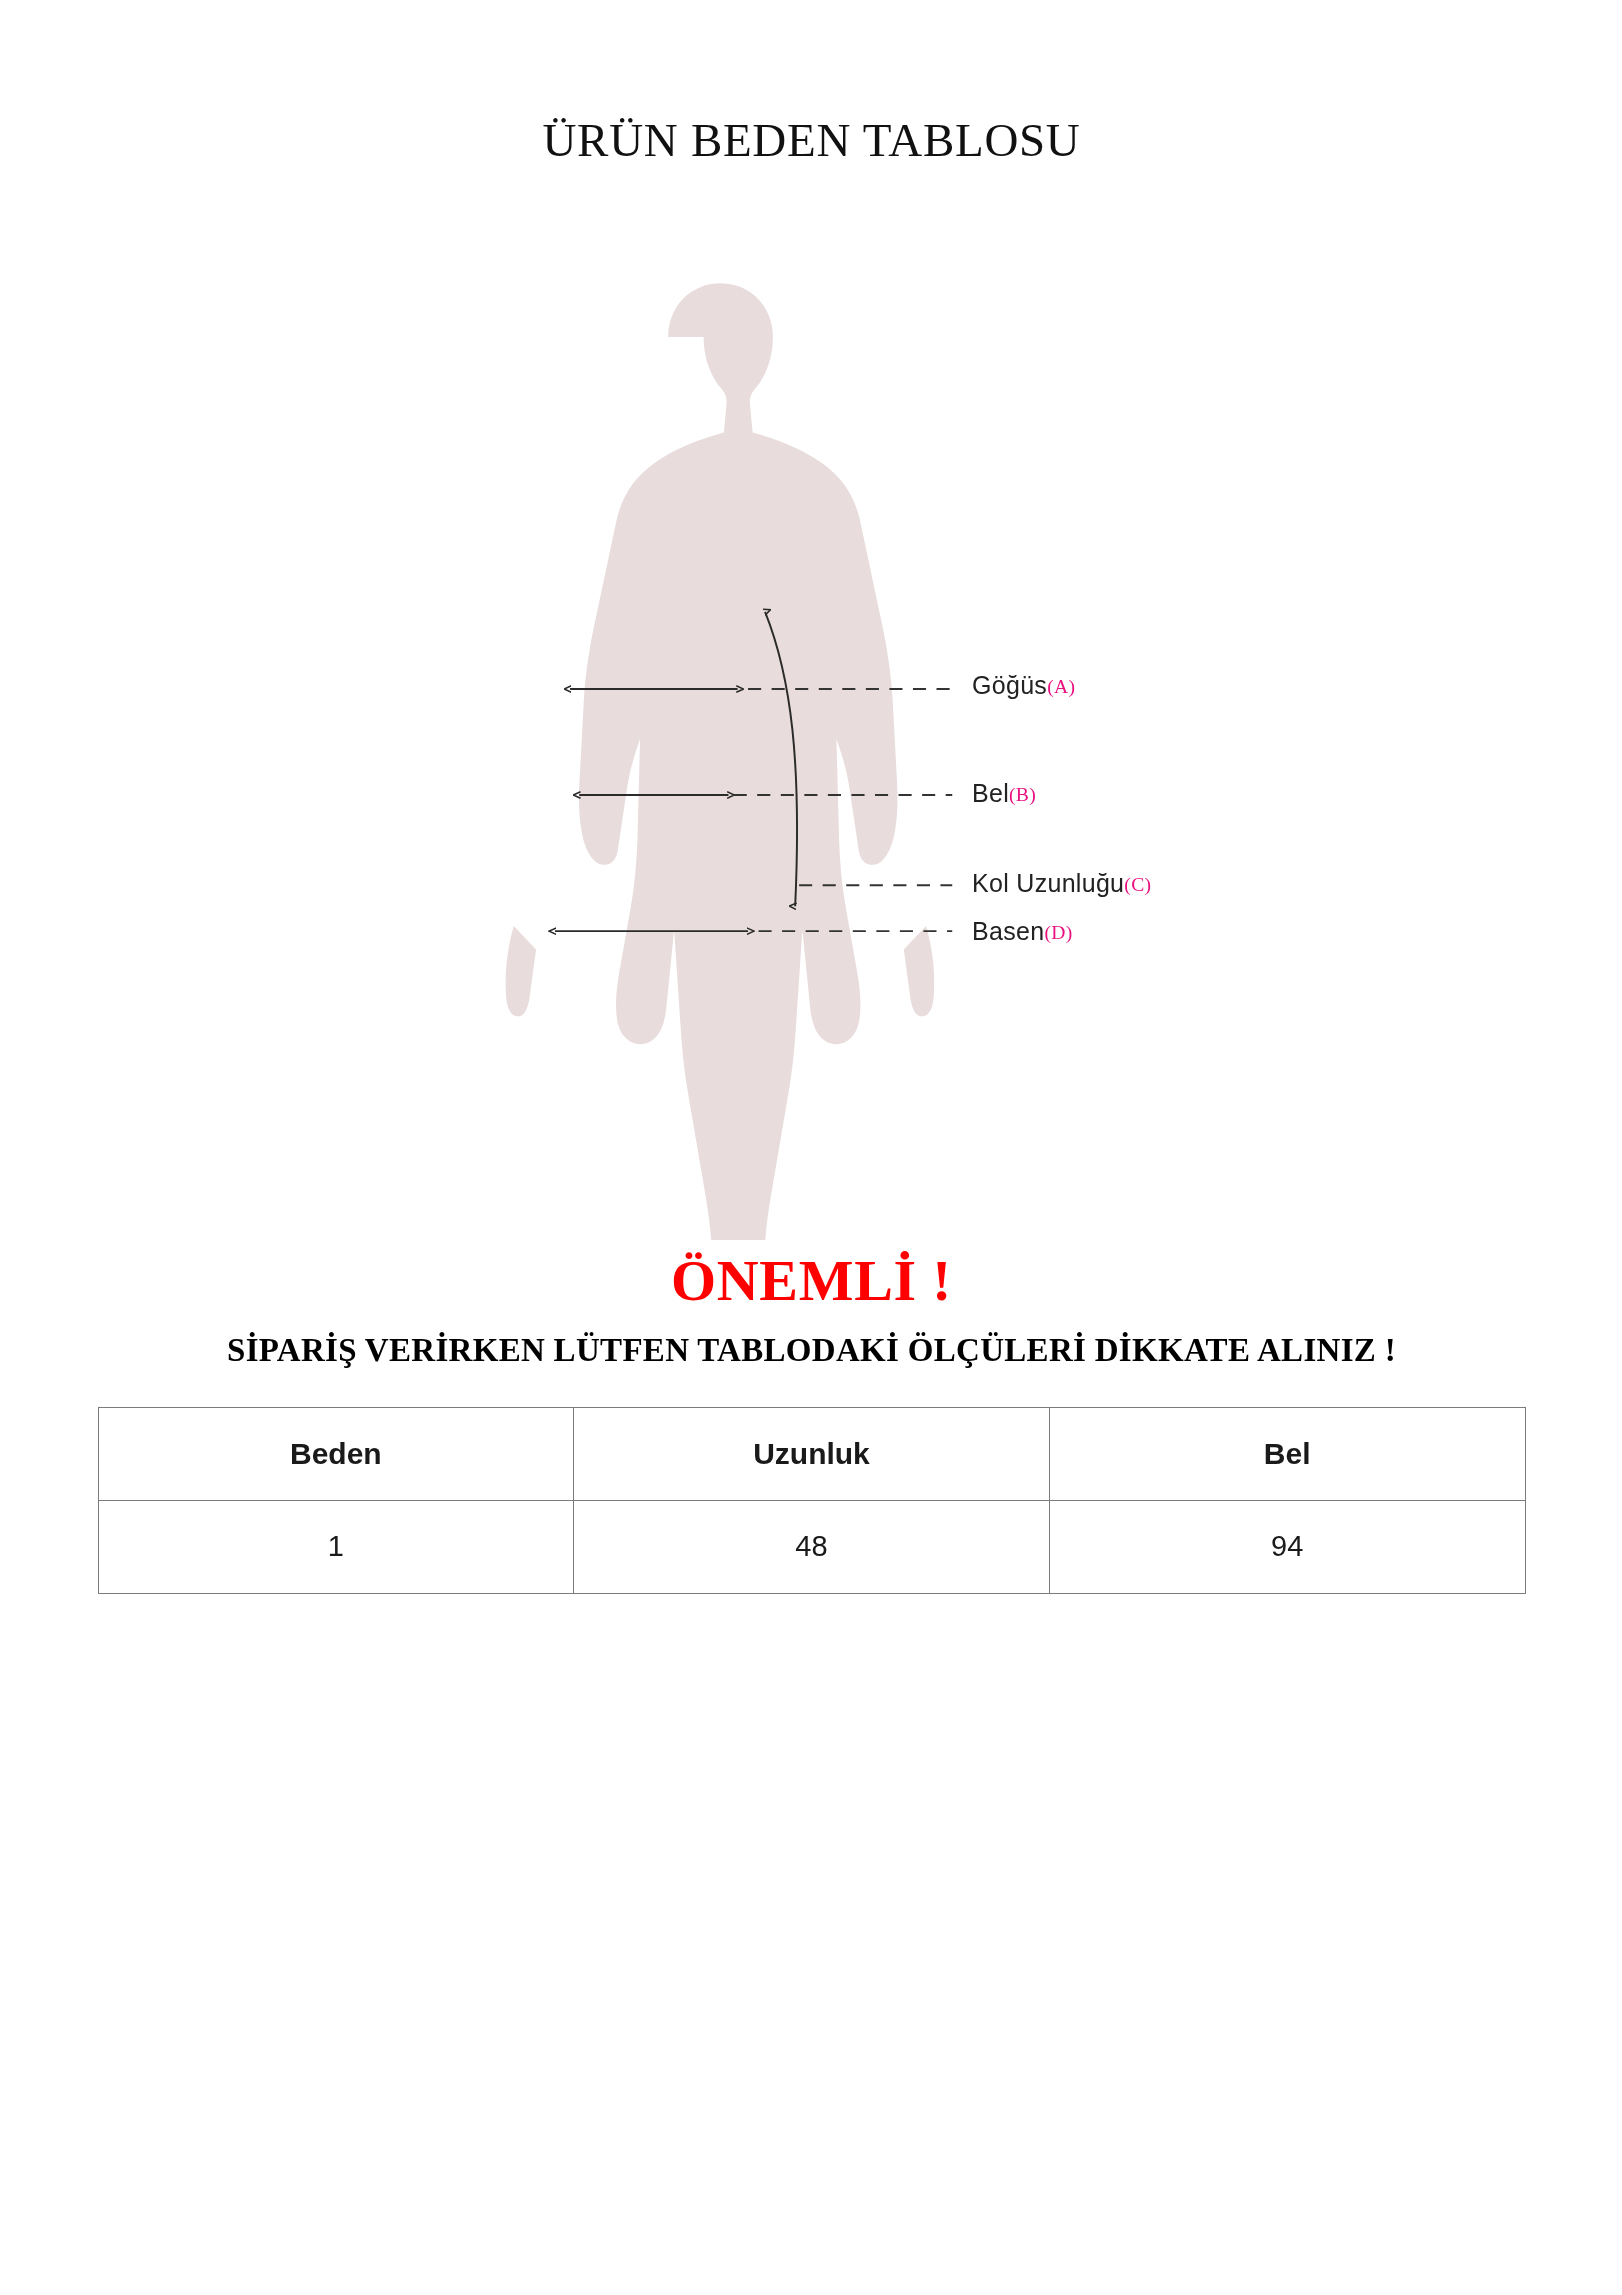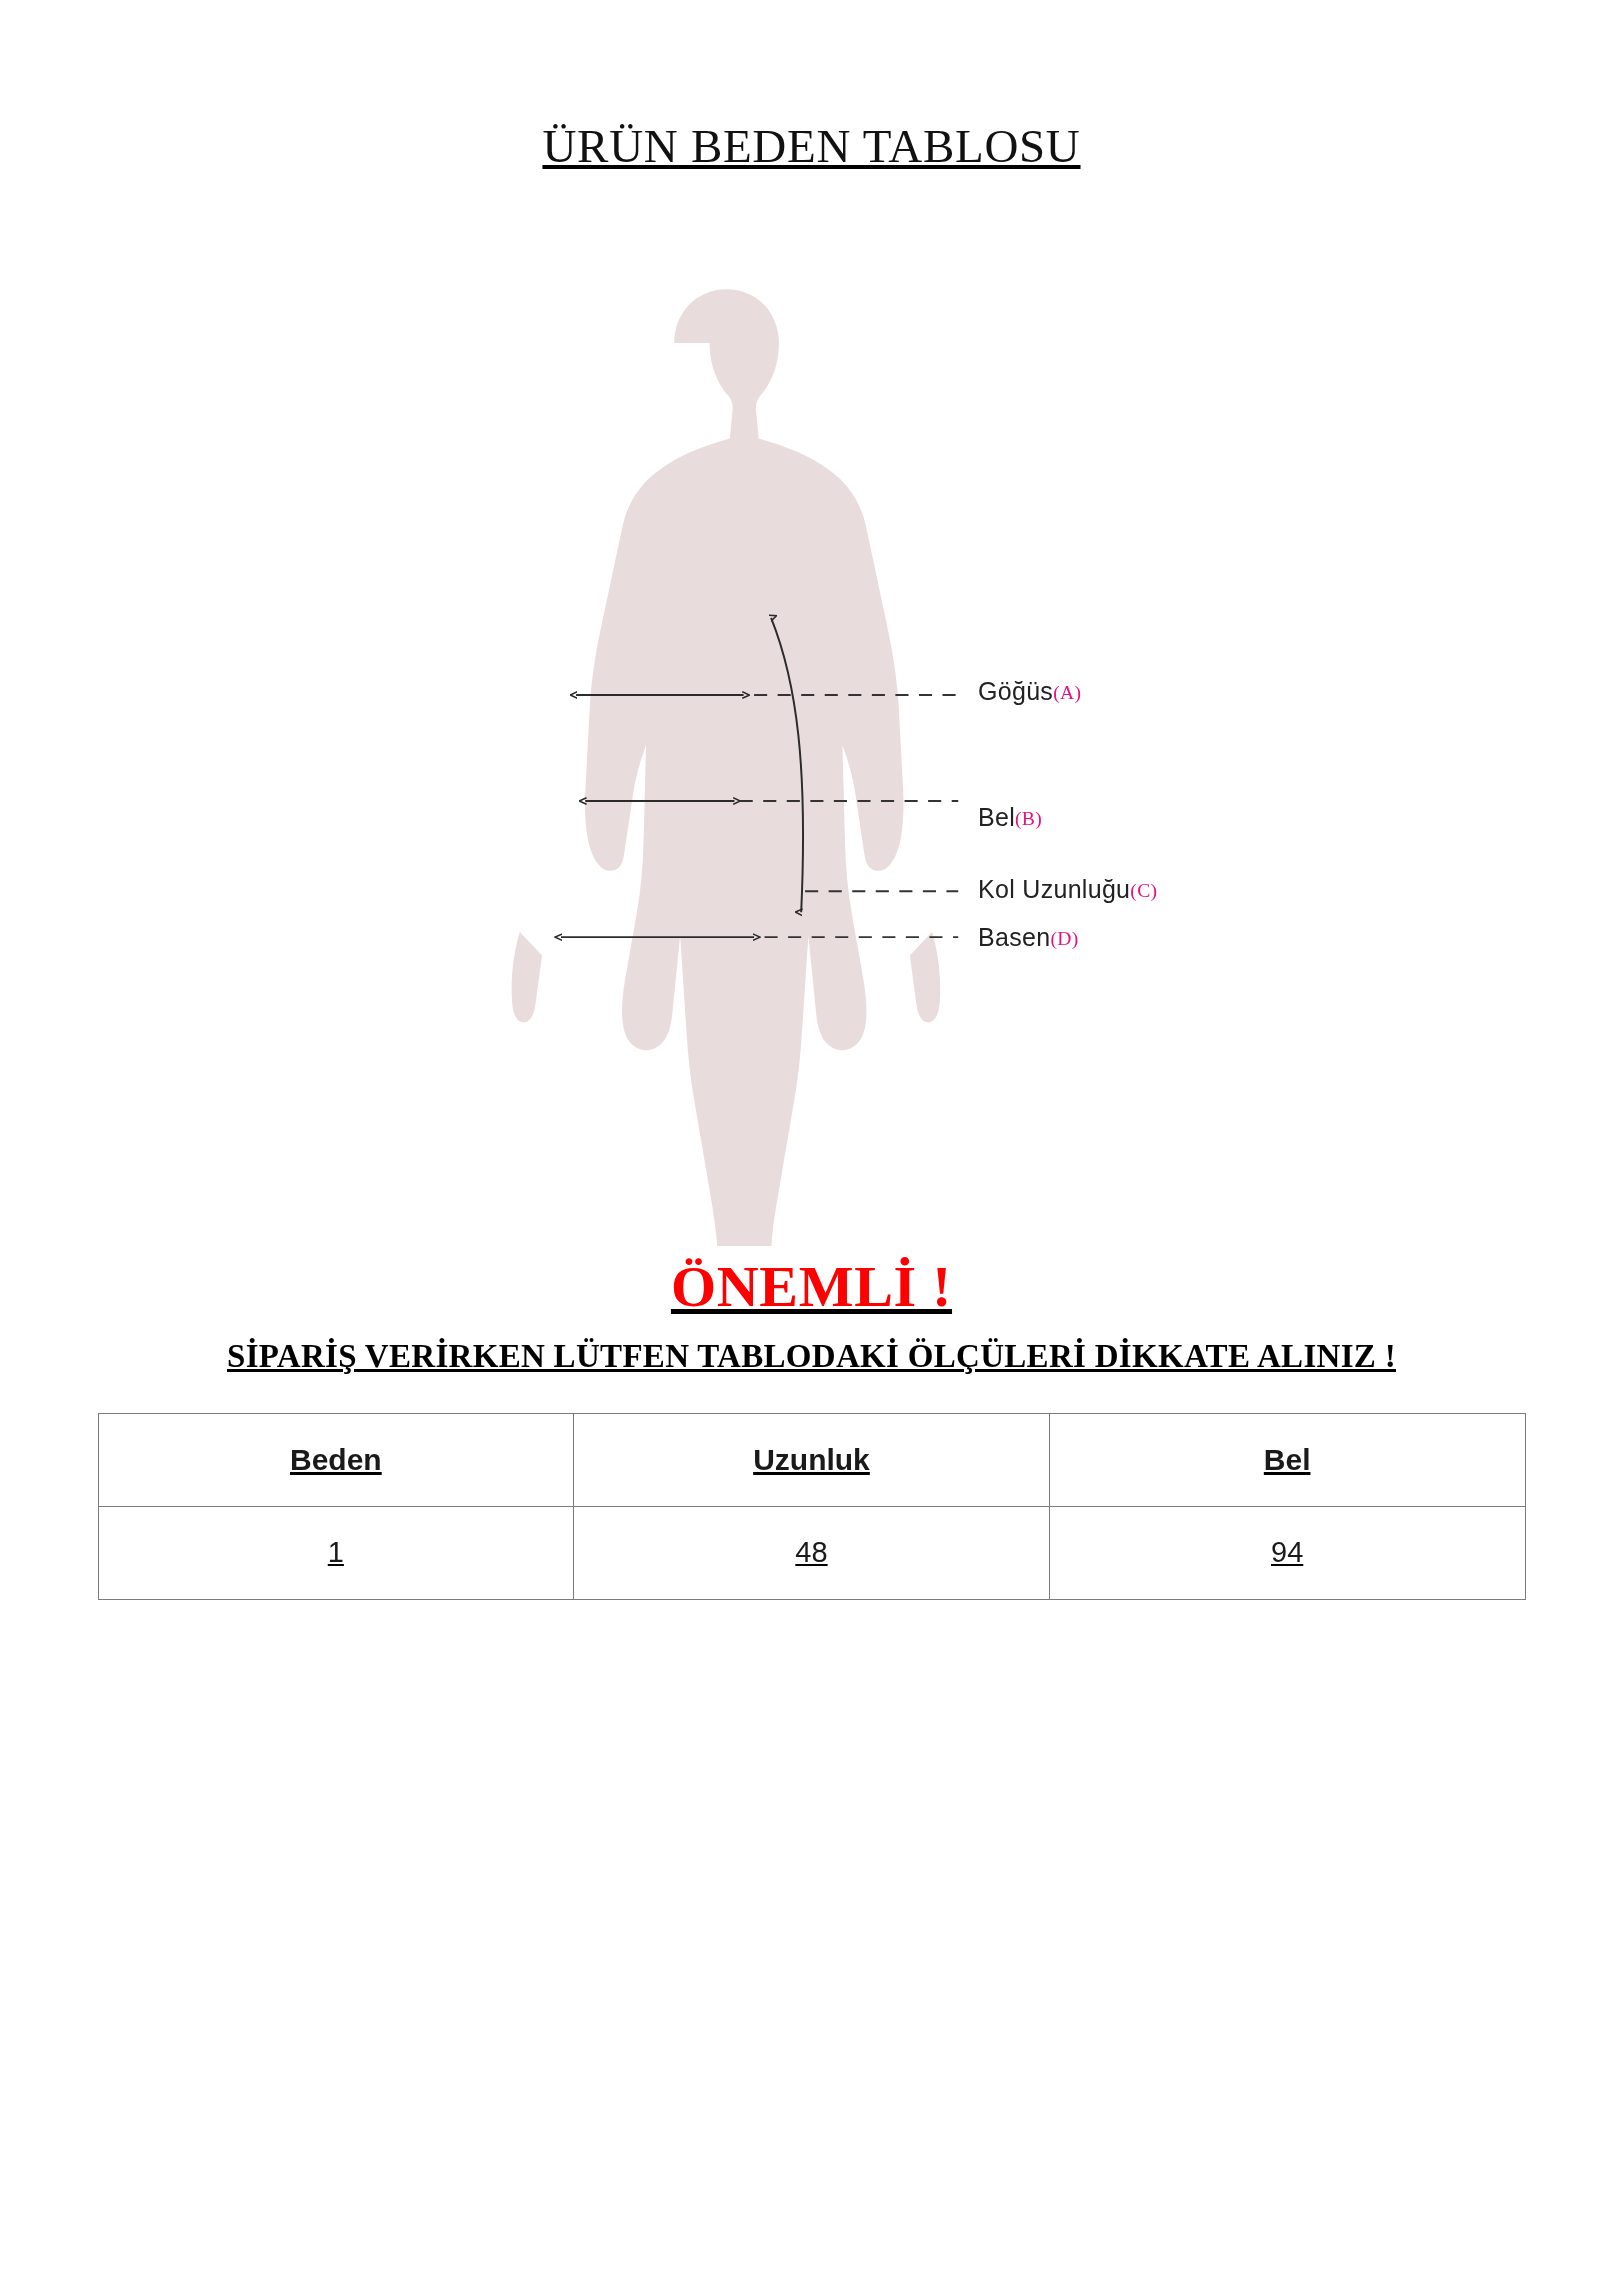--- a/index.html
+++ b/index.html
@@ -13,22 +13,21 @@
     font-family: "Liberation Sans", sans-serif;
     color: #000000;
     position: relative;
     overflow: hidden;
   }
   .page {
     width: 1623px;
     height: 2295px;
     position: relative;
     box-sizing: border-box;
-    padding: 8px;
-    text-decoration: underline;
+    padding: 2px;
   }
 
   
   .title {
     text-align: center;
     font-family: "Liberation Serif", serif;
     font-size: 47px;
     font-weight: 400;
     letter-spacing: 0.7px;
     margin: 0;
@@ -59,21 +58,21 @@
     white-space: nowrap;
     letter-spacing: 0.3px;
   }
   .measure-label .code {
     color: #e8117f;
     font-family: "Liberation Serif", serif;
     font-size: 19.6px;
     vertical-align: 0.7px;
   }
   .lbl-gogus { left: 970px; top: 478px; }
-  .lbl-bel   { left: 970px; top: 604px; }
+  .lbl-bel   { left: 970px; top: 586px; }
   .lbl-kol   { left: 970px; top: 676px; }
   .lbl-basen { left: 970px; top: 724px; }
 
   
   .warn-main {
     text-align: center;
     color: #ff0000;
     font-family: "Liberation Serif", serif;
     font-weight: bold;
     font-size: 58px;

